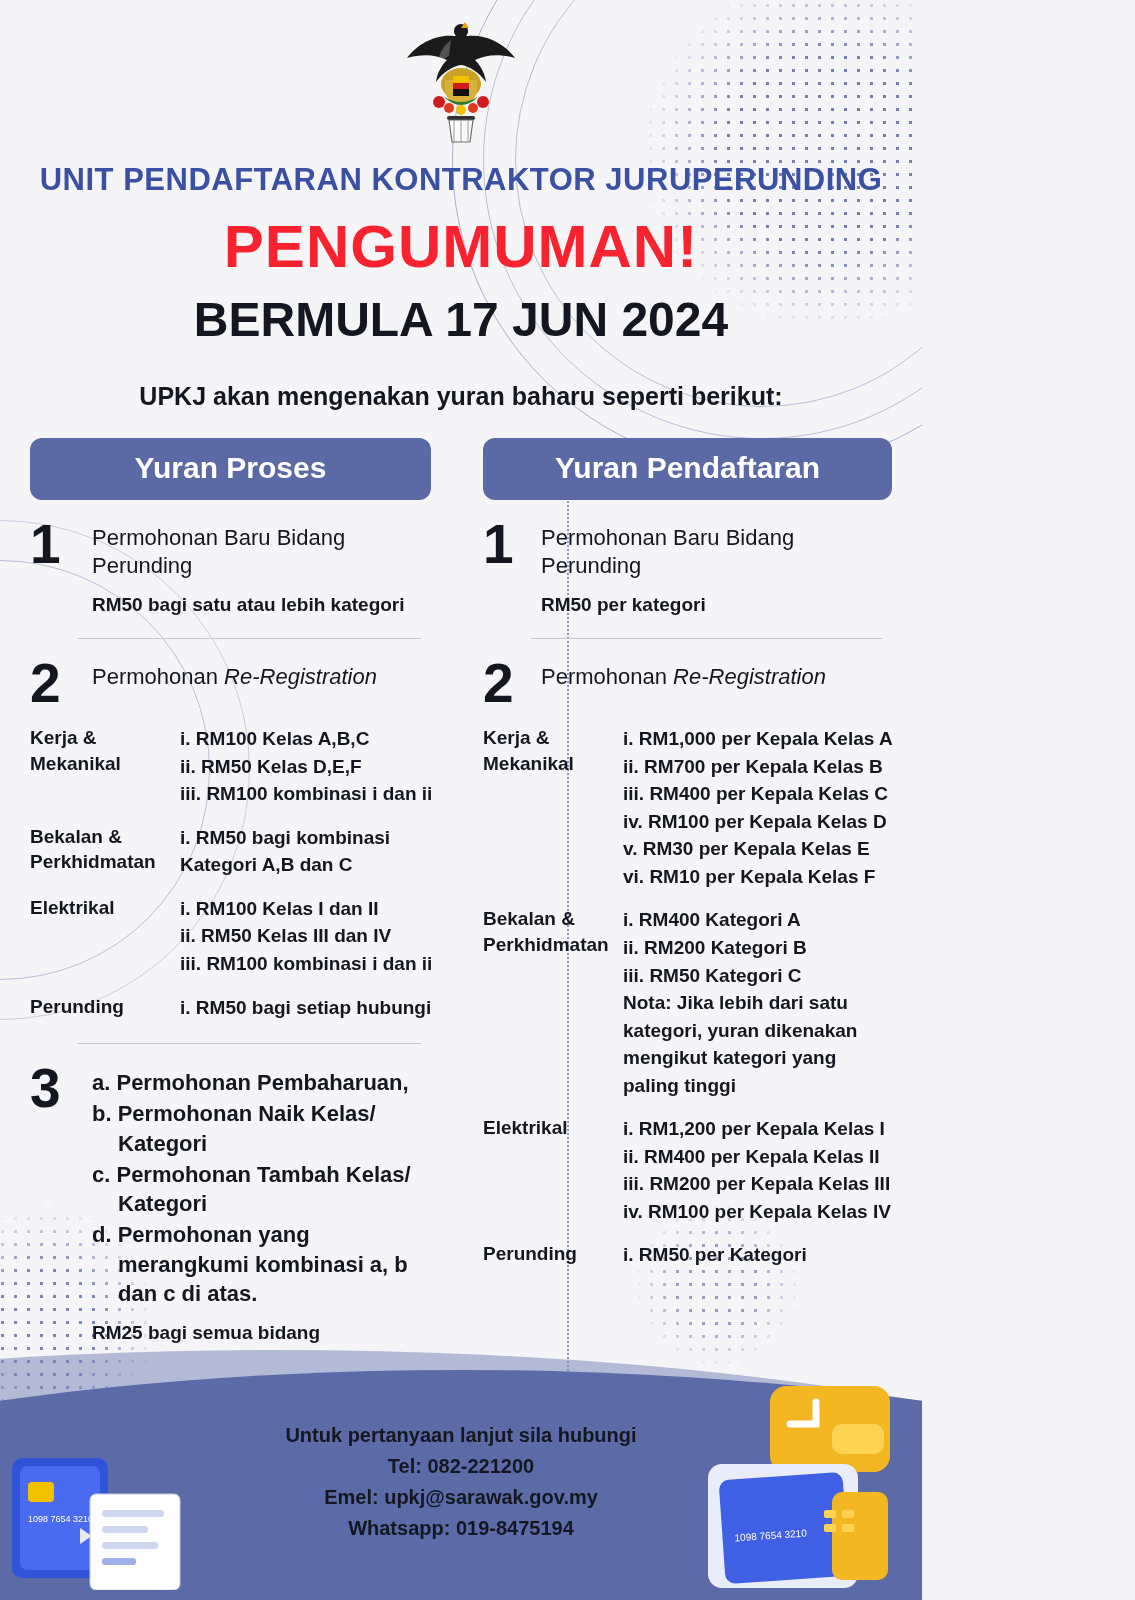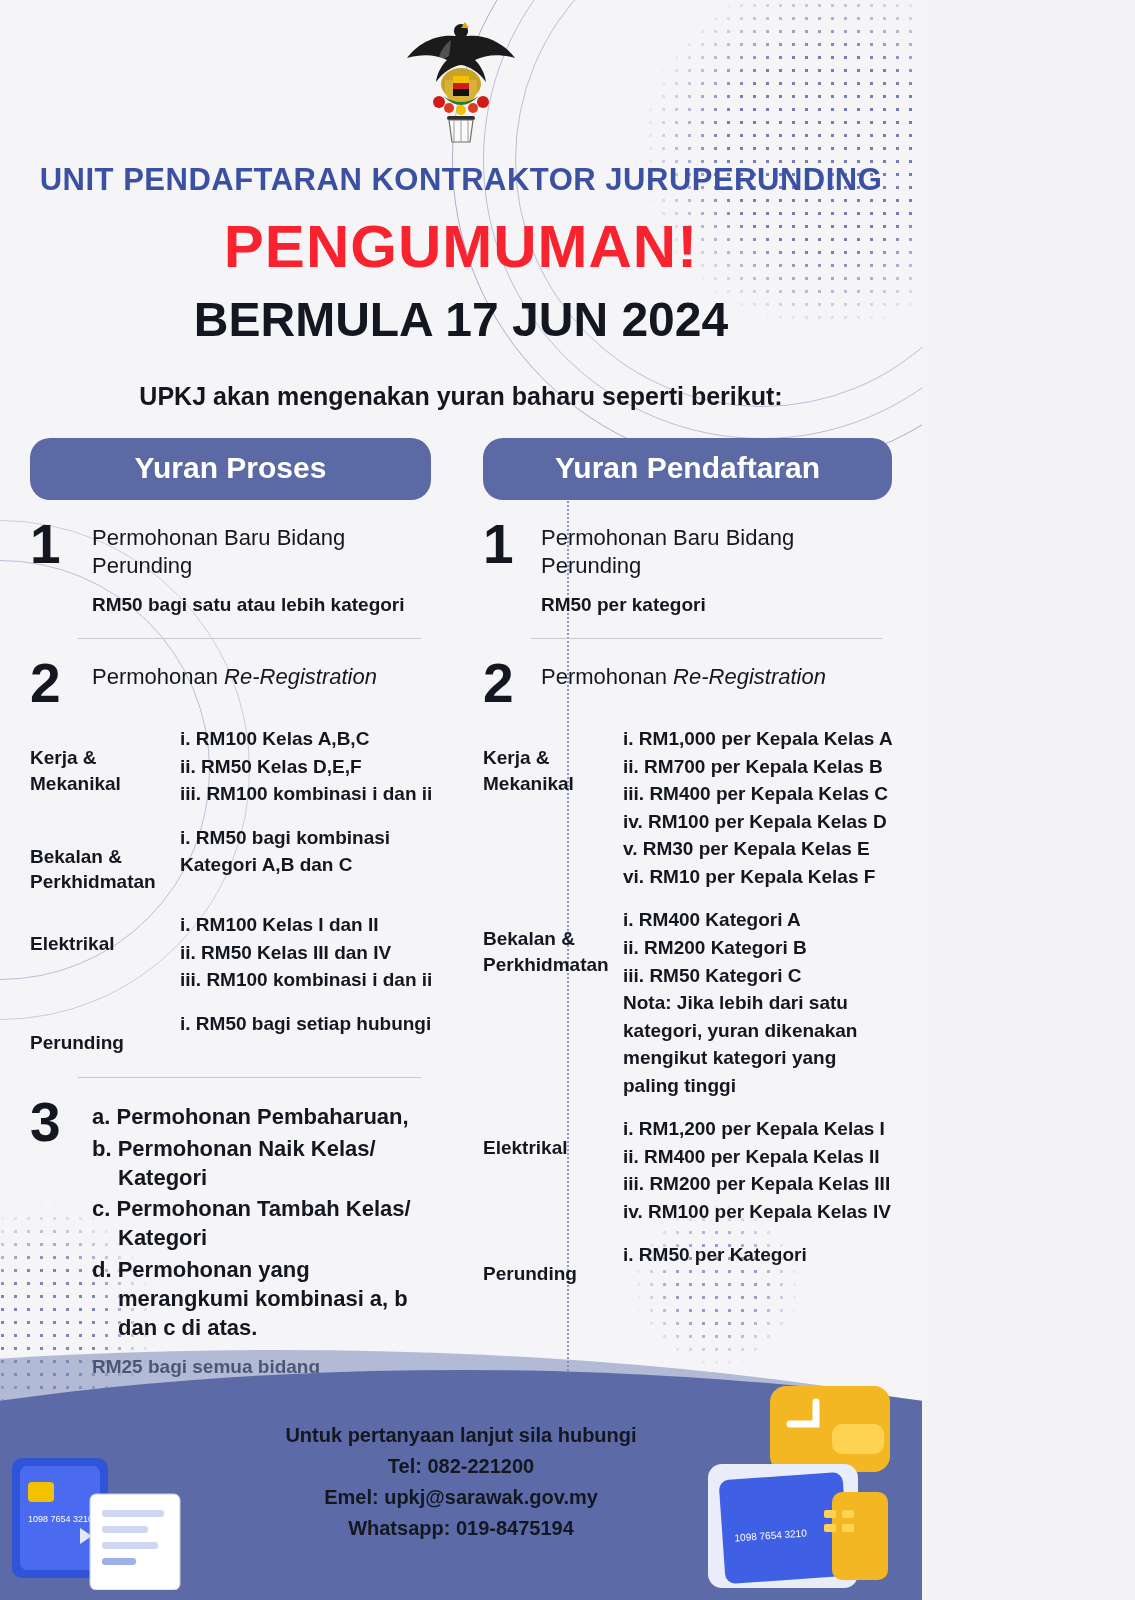--- a/index.html
+++ b/index.html
@@ -103,41 +103,41 @@
   
   .columns { position: absolute; top: 438px; left: 0; width: 100%; display: flex; }
   .col { width: 50%; padding: 0 30px; position: relative; }
   .col.right { padding-left: 22px; }
   .divider {
     position: absolute; left: 567px; top: 440px; height: 935px;
     border-left: 2px dotted #8e97bd;
   }
   .col-head {
     background: #5b69a4; color: #fff;
-    border-radius: 20px;
+    border-radius: 12px;
     text-align: center;
     font-size: 30px; font-weight: bold;
     padding: 13px 8px 15px;
   }
   .item { display: flex; margin-top: 18px; }
   .num {
     font-size: 55px; font-weight: bold; color: #14171f;
     line-height: .95; width: 62px; flex: none;
   }
   .itembody { flex: 1; padding-top: 6px; }
   .item-title { font-size: 22px; font-weight: normal; color: #14171f; line-height: 1.27; }
   .item-title .ital { font-style: italic; }
   .item-sub { font-size: 19px; font-weight: bold; color: #14171f; margin-top: 14px; }
   .hr { border: 0; border-top: 1px solid #c8c9ce; margin: 22px 10px 0 48px; }
 
   .rowset { margin-top: 10px; }
   .rowpair { display: flex; margin-top: 16px; }
   .rowpair .label {
     width: 150px; flex: none;
-    font-size: 19px; font-weight: bold; color: #14171f; line-height: 1.35; margin-top: 20px;
+    font-size: 19px; font-weight: bold; color: #14171f; line-height: 1.35;
   }
   .rowpair .vals { font-size: 19px; font-weight: bold; color: #14171f; line-height: 1.45; }
   .vals div { white-space: nowrap; }
   .vals div.wrap { white-space: normal; }
 
   .abc { font-size: 22px; font-weight: bold; color: #14171f; line-height: 1.33; }
   .abc div { margin-bottom: 2px; padding-left: 26px; text-indent: -26px; }
   .note { font-size: 19px; font-weight: bold; color: #14171f; }
 
   

